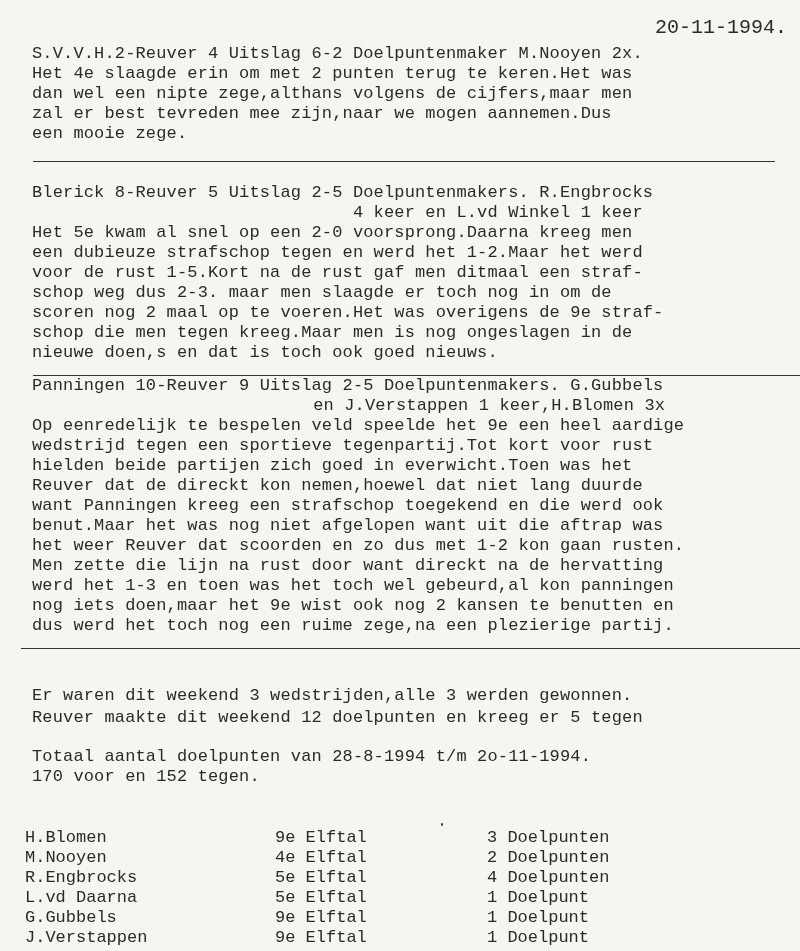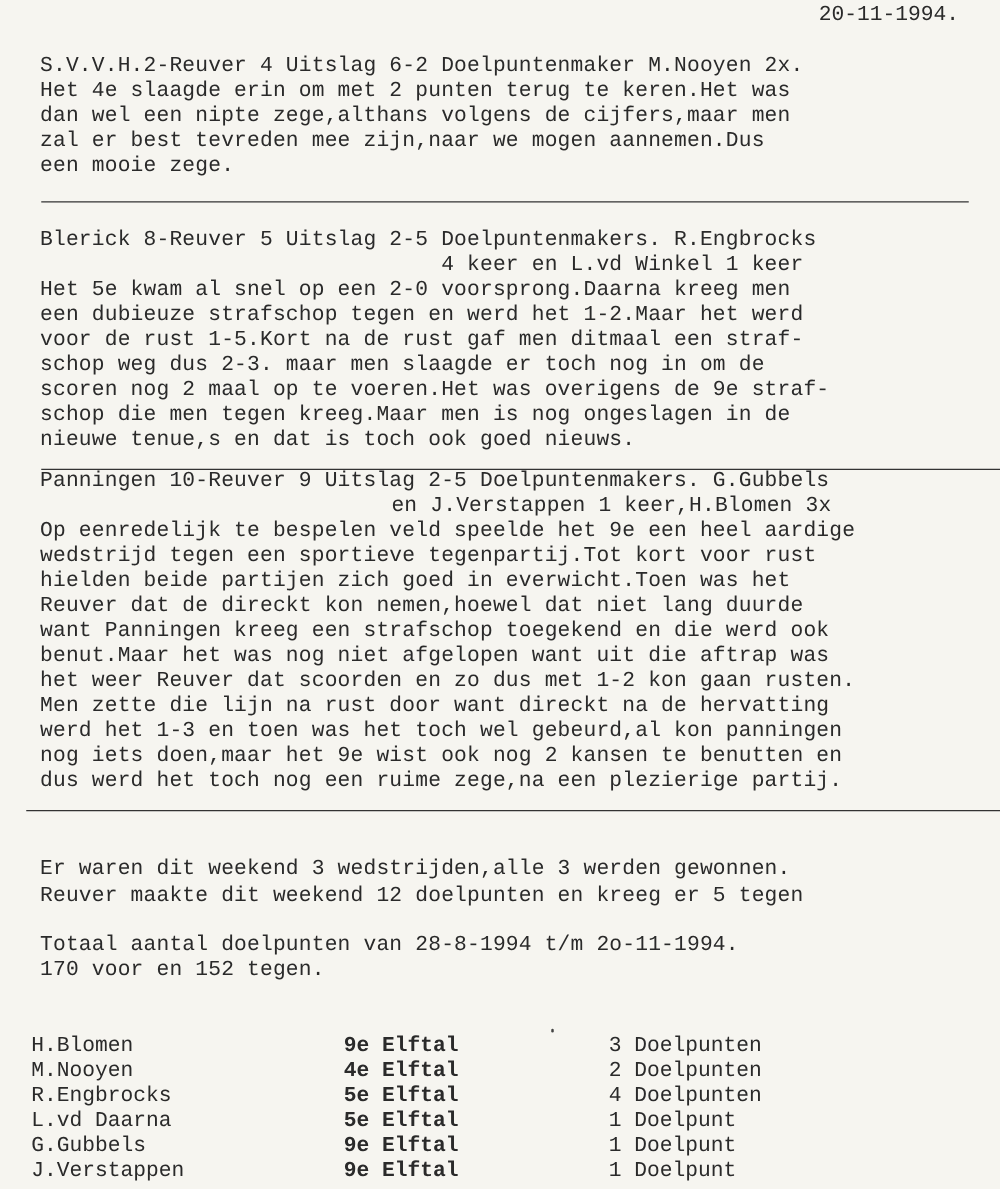--- a/index.html
+++ b/index.html
@@ -23,42 +23,42 @@
     }
     .line {
       position: absolute;
       white-space: pre;
       line-height: 20px;
       letter-spacing: 0.15px;
     }
     .date {
       position: absolute;
       left: 655px;
-      top: 3px;
+      top: 16px;
       white-space: pre;
-      font-size: 17px;
+      font-size: 20px;
     }
     .divider {
       position: absolute;
       height: 1px;
       background: #333;
     }
     .table-row {
       position: absolute;
       left: 0;
       width: 728px;
       height: 20px;
     }
     .cell {
       position: absolute;
       white-space: pre;
       line-height: 20px;
     }
     .c-name { left: 25px; }
-    .c-team { left: 275px; font-weight: bold; }
+    .c-team { left: 275px; }
     .c-goals { left: 487px; }
     .scan-mark {
       position: absolute;
       width: 2px; height: 3px;
       background: #444;
       border-radius: 1px;
     }
   </style>
 </head>
 <body>
@@ -79,21 +79,21 @@
 
   <div>
     <div class="line" style="left:32px;top:183px">Blerick 8-Reuver 5 Uitslag 2-5 Doelpuntenmakers. R.Engbrocks</div>
     <div class="line" style="left:32px;top:203px">                               4 keer en L.vd Winkel 1 keer</div>
     <div class="line" style="left:32px;top:223px">Het 5e kwam al snel op een 2-0 voorsprong.Daarna kreeg men</div>
     <div class="line" style="left:32px;top:243px">een dubieuze strafschop tegen en werd het 1-2.Maar het werd</div>
     <div class="line" style="left:32px;top:263px">voor de rust 1-5.Kort na de rust gaf men ditmaal een straf-</div>
     <div class="line" style="left:32px;top:283px">schop weg dus 2-3. maar men slaagde er toch nog in om de</div>
     <div class="line" style="left:32px;top:303px">scoren nog 2 maal op te voeren.Het was overigens de 9e straf-</div>
     <div class="line" style="left:32px;top:323px">schop die men tegen kreeg.Maar men is nog ongeslagen in de</div>
-    <div class="line" style="left:32px;top:343px">nieuwe tenue,s en dat is toch ook goed nieuws.</div>
+    <div class="line" style="left:32px;top:343px">nieuwe doen,s en dat is toch ook goed nieuws.</div>
   </div>
 
   <div class="divider" style="left:33px;top:375px;width:767px"></div>
 
   <div>
     <div class="line" style="left:32px;top:376px">Panningen 10-Reuver 9 Uitslag 2-5 Doelpuntenmakers. G.Gubbels</div>
     <div class="line" style="left:44px;top:396px">                          en J.Verstappen 1 keer,H.Blomen 3x</div>
     <div class="line" style="left:32px;top:416px">Op eenredelijk te bespelen veld speelde het 9e een heel aardige</div>
     <div class="line" style="left:32px;top:436px">wedstrijd tegen een sportieve tegenpartij.Tot kort voor rust</div>
     <div class="line" style="left:32px;top:456px">hielden beide partijen zich goed in everwicht.Toen was het</div>

